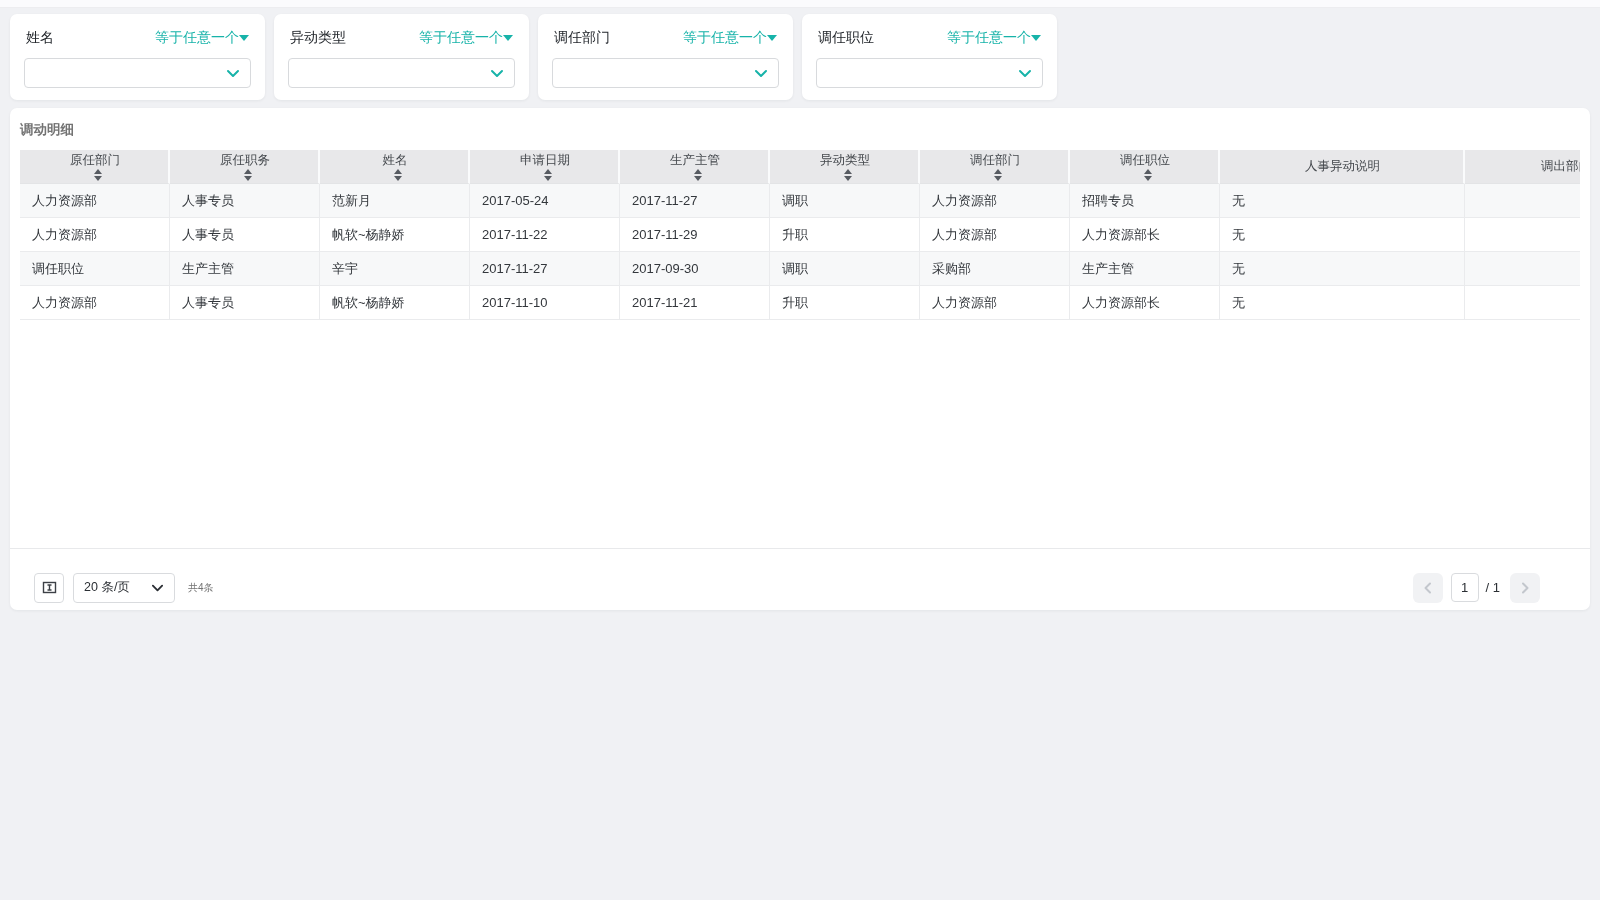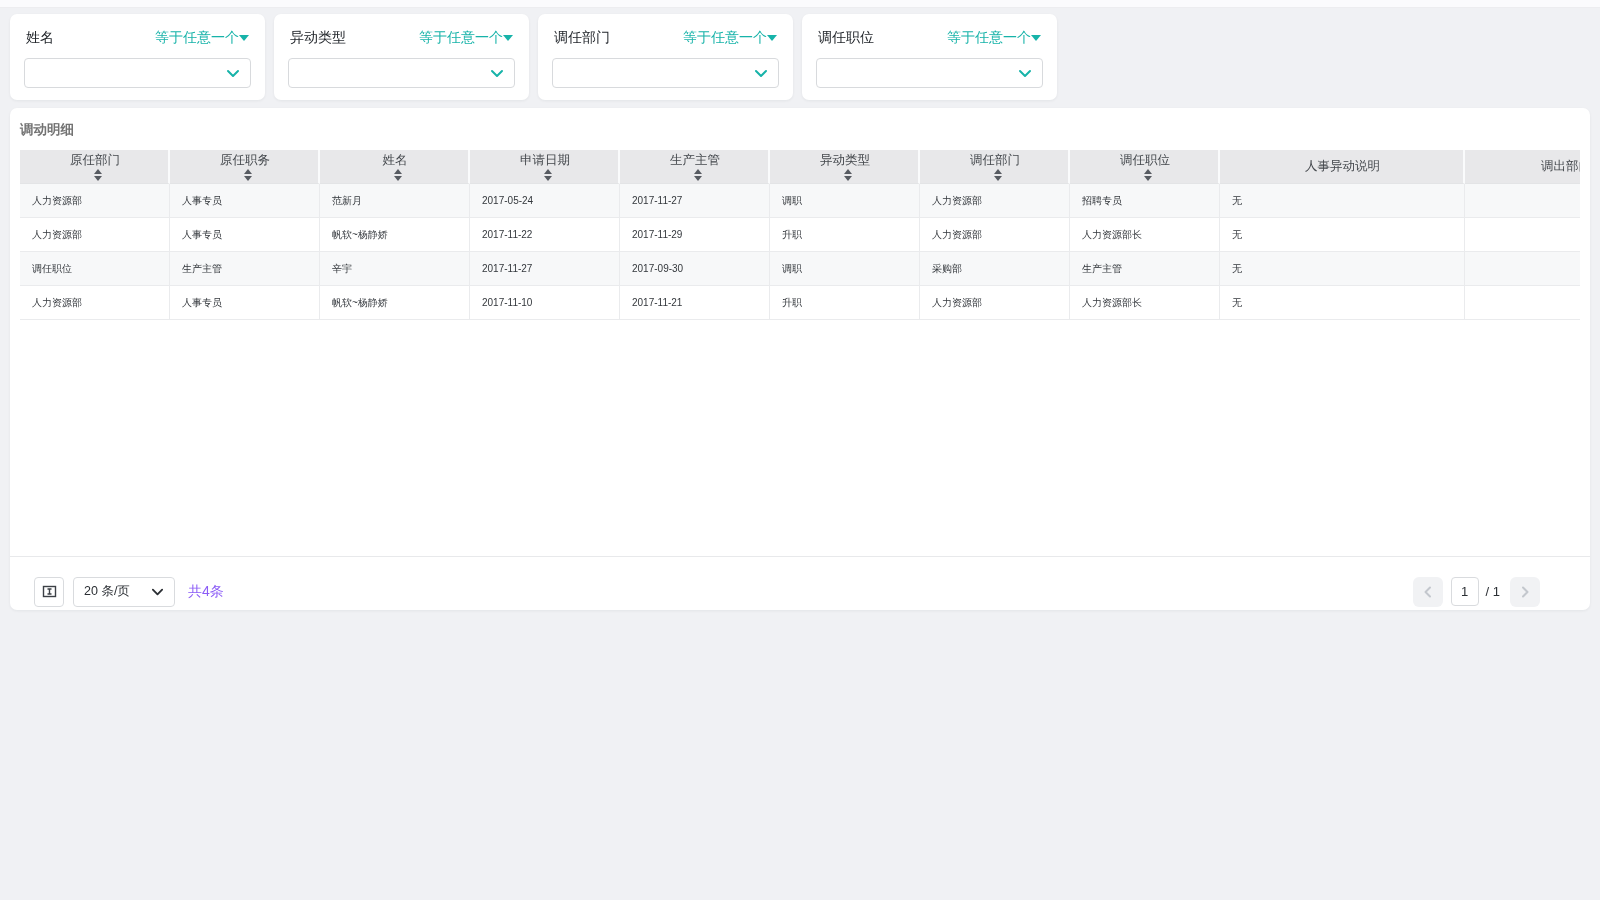--- a/index.html
+++ b/index.html
@@ -42,43 +42,43 @@
     padding:0; cursor:pointer;
   }
   th:last-child { border-right:none; }
   .th-inner { display:flex; align-items:center; justify-content:space-between; padding:0 10px 0 12px; white-space:nowrap; overflow:hidden;flex-direction:column; }
   .th-label { font-size:12.5px; color:#44484d; }
   .sort { display:inline-flex; flex-direction:column; gap:2px; flex:0 0 auto; margin-left:6px; }
   .sort i { display:block; width:0; height:0; border-left:4px solid transparent; border-right:4px solid transparent; }
   .sort .up { border-bottom:5px solid #565a61; }
   .sort .down { border-top:5px solid #565a61; }
   td {
-    height:34px; font-size:10px; color:#33373c; padding:0 10px 0 12px;
+    height:34px; font-size:13px; color:#33373c; padding:0 10px 0 12px;
     border-right:1px solid #eaebed; border-bottom:1px solid #eaebed;
     white-space:nowrap; overflow:hidden; background:#fff;
   }
   tbody tr:nth-child(odd) td { background:#f7f8f9; }
   .spacer { flex:1 1 auto; }
 
   
   .footer {
-    height:54px; border-top:1px solid #e8e9eb; display:flex;
+    height:62px; border-top:1px solid #e8e9eb; display:flex;
     justify-content:space-between; padding:16px 50px 0 24px;
   }
   .f-left { display:flex; align-items:center; }
   .icon-btn {
     width:30px; height:30px; background:#fff; border:1px solid #d9dbde; border-radius:4px;
     display:flex; align-items:center; justify-content:center; cursor:pointer;
   }
   .psize {
     margin-left:9px; width:102px; height:30px; border:1px solid #d9dbde; border-radius:4px;
     display:flex; align-items:center; justify-content:space-between; padding:0 10px;
     font-size:12.5px; color:#2b2f34; cursor:pointer; background:#fff;
   }
-  .total { margin-left:13px; font-size:14px; color:#8b5cf6; }
+  .total { margin-left:13px; font-size:10px; color:#737373; }
   .f-right { display:flex; align-items:center; }
   .nav-btn {
     width:30px; height:30px; background:#f1f2f4; border:none; border-radius:6px;
     display:flex; align-items:center; justify-content:center; cursor:pointer;
   }
   .page-input {
     width:28px; height:29px; margin-left:8px; border:1px solid #d9dbde; border-radius:4px;
     text-align:center; font-size:13px; color:#2b2f34; font-family:inherit;
   }
   .ptotal { margin:0 10px 0 7px; font-size:13px; color:#2b2f34; }

